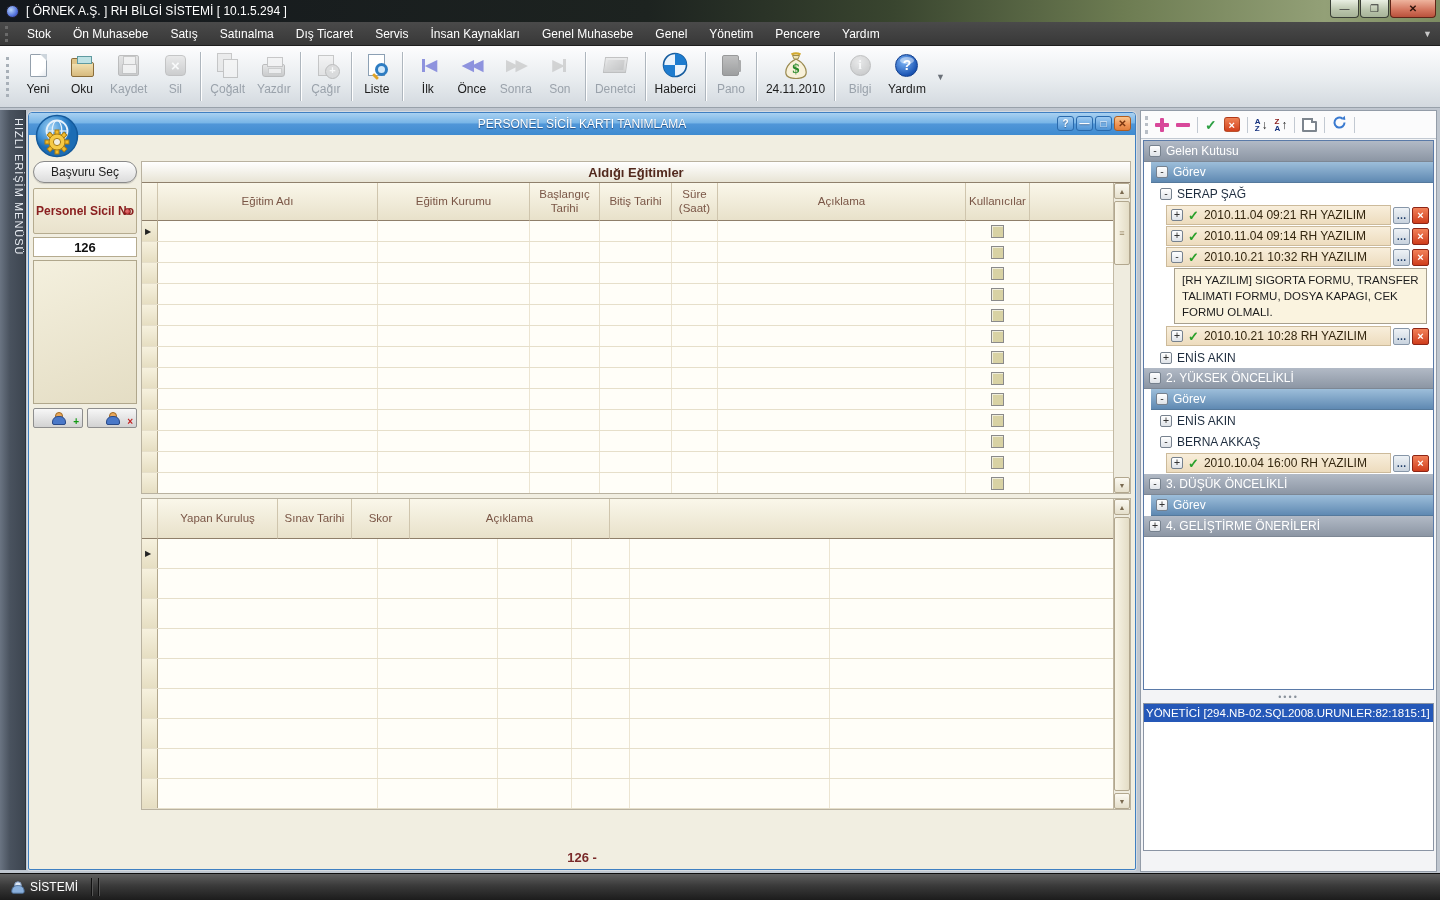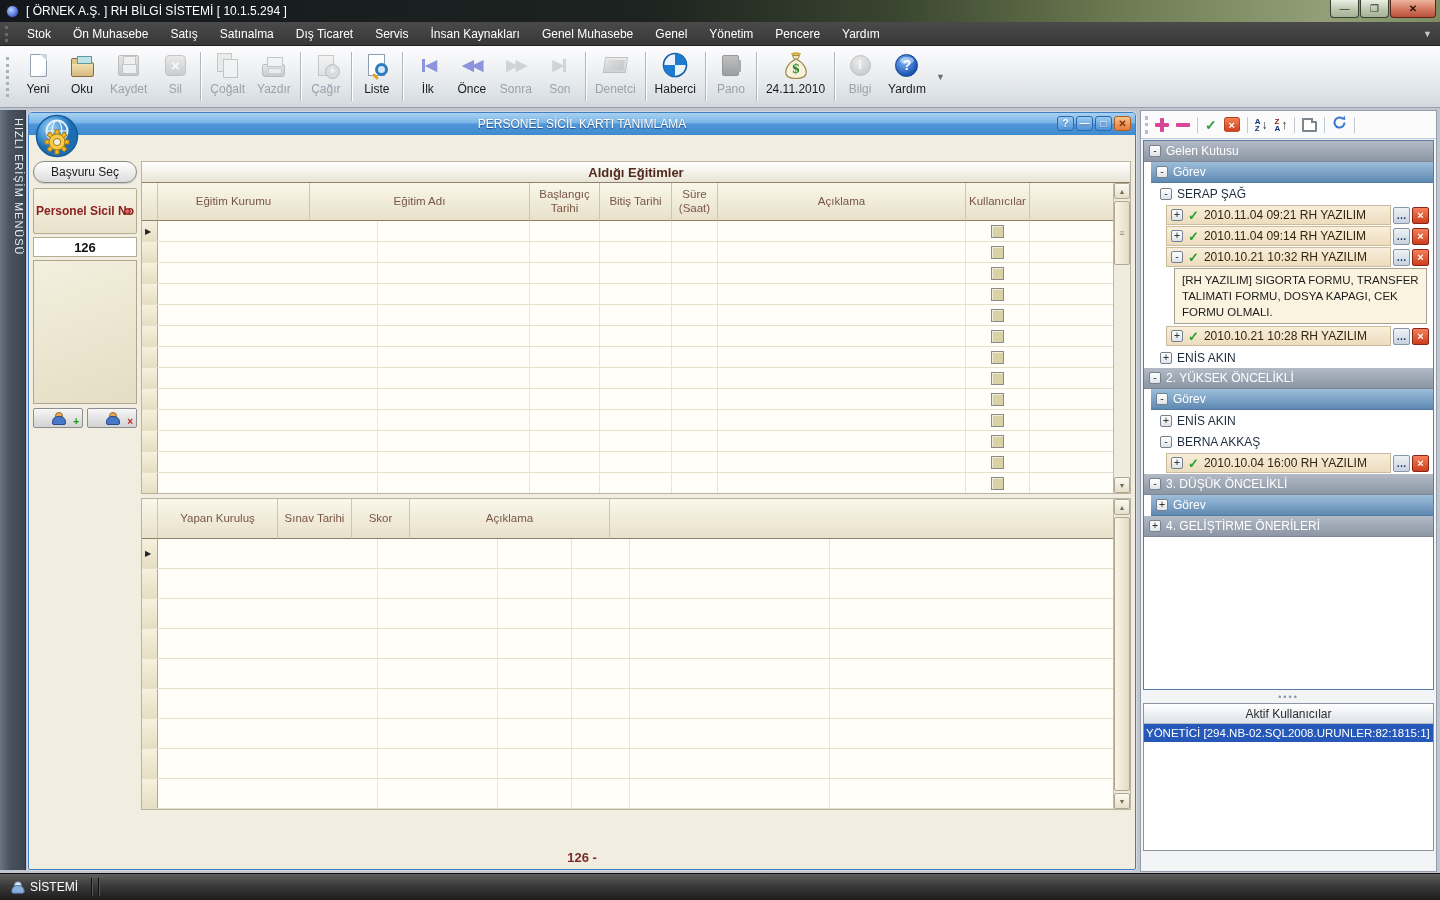--- a/index.html
+++ b/index.html
@@ -397,22 +397,22 @@
         </div>
       </div>
 
       <div class="main-col">
 
         <div class="group">
           <div class="group-title">Aldığı Eğitimler</div>
           <div class="grid-area t1">
             <div class="ghead">
               <div class="gh-cell" style="width:16px"></div>
+              <div class="gh-cell" style="width:220px">Eğitim Adı</div>
               <div class="gh-cell" style="width:152px">Eğitim Kurumu</div>
-              <div class="gh-cell" style="width:220px">Eğitim Adı</div>
               <div class="gh-cell" style="width:70px">Başlangıç Tarihi</div>
               <div class="gh-cell" style="width:72px">Bitiş Tarihi</div>
               <div class="gh-cell" style="width:46px">Süre (Saat)</div>
               <div class="gh-cell" style="width:248px">Açıklama</div>
               <div class="gh-cell" style="width:64px">Kullanıcılar</div>
               <div class="gh-cell" style="flex:1"></div>
             </div>
             <div class="gbody" style="height:272px">
                 <div class="g-row" style="height: 21px;">
                   <div class="g-cell g-rowhdr" style="width: 16px;">
@@ -824,21 +824,20 @@
       </div>
       <div class="tr-row tr-group">
         <span class="xb">+</span>
         <span>4. GELİŞTİRME ÖNERİLERİ</span>
       </div>
     </div>
 
     <div class="rp-splitter">••••</div>
 
     <div class="rp-users">
-      <div class="au-head">Aktif Kullanıcılar</div>
       <div class="au-row">YÖNETİCİ  [294.NB-02.SQL2008.URUNLER:82:1815:1]</div>
     </div>
   </div>
 </div>
 
 <div class="statusbar">
   <span class="person sb-person"></span>
   <span>SİSTEMİ</span>
   <span class="sb-sep"></span>
   <span class="sb-sep" style="margin-left:6px"></span>

